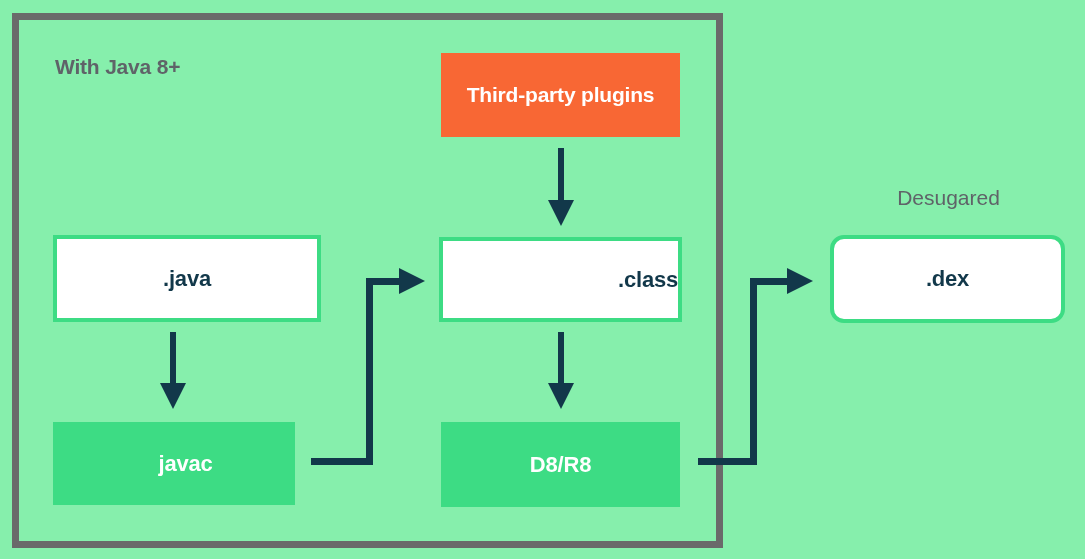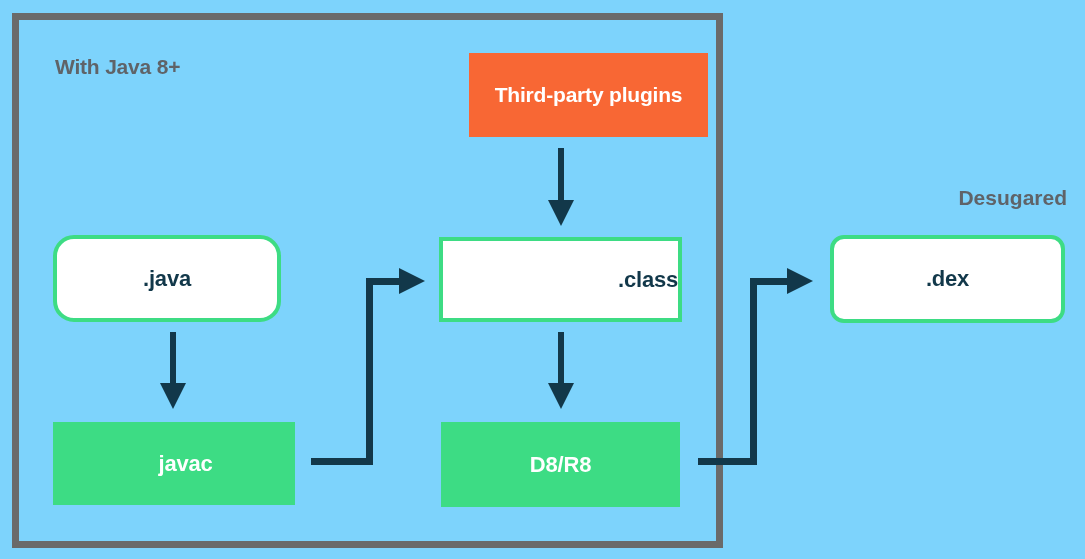--- a/index.html
+++ b/index.html
@@ -8,21 +8,21 @@
     --navy: #12384A;
     --border-gray: #6A6A6A;
     --text-gray: #5F6368;
   }
   * { box-sizing: border-box; }
   html, body { margin: 0; padding: 0; background: #ffffff; }
   .canvas {
     position: relative;
     width: 1085px;
     height: 559px;
-    background: #7dd3fc;
+    background: #86efac;
     font-family: "Liberation Sans", sans-serif;
     overflow: hidden;
   }
   
   .outer-border {
     position: absolute;
     left: 12px; top: 13px;
     width: 711px; height: 535px;
     border: 7px solid var(--border-gray);
     z-index: 1;
@@ -56,34 +56,34 @@
   }
   .node.fill-green {
     background: var(--green);
     color: #ffffff;
   }
   .node.fill-orange {
     background: var(--orange);
     color: #ffffff;
     font-size: 21px;
   }
-  .box-third-party { left: 441px; top: 53px;  width: 239px; height: 84px; margin-left: 28px; }
-  .box-java        { left: 53px;  top: 235px; width: 228px; height: 87px; border-radius: 21px; }
+  .box-third-party { left: 441px; top: 53px;  width: 239px; height: 84px; }
+  .box-java        { left: 53px;  top: 235px; width: 268px; height: 87px; }
   .box-class       { left: 439px; top: 237px; width: 243px; height: 85px; justify-content: flex-end; }
   .box-dex         { left: 830px; top: 235px; width: 235px; height: 88px; border-radius: 14px; }
   .box-javac       { left: 53px;  top: 422px; width: 242px; height: 83px; padding-left: 23px; }
   .box-d8r8        { left: 441px; top: 422px; width: 239px; height: 85px; }
   
   .desugared {
     position: absolute;
     left: 830px; top: 186px;
     width: 237px;
-    text-align: right;
+    text-align: center;
     font-size: 21px;
-    font-weight: bold;
+    font-weight: normal;
     color: var(--text-gray);
     z-index: 3;
   }
   
   .arrow-down {
     position: absolute;
     width: 26px;
     display: flex;
     flex-direction: column;
     align-items: center;

